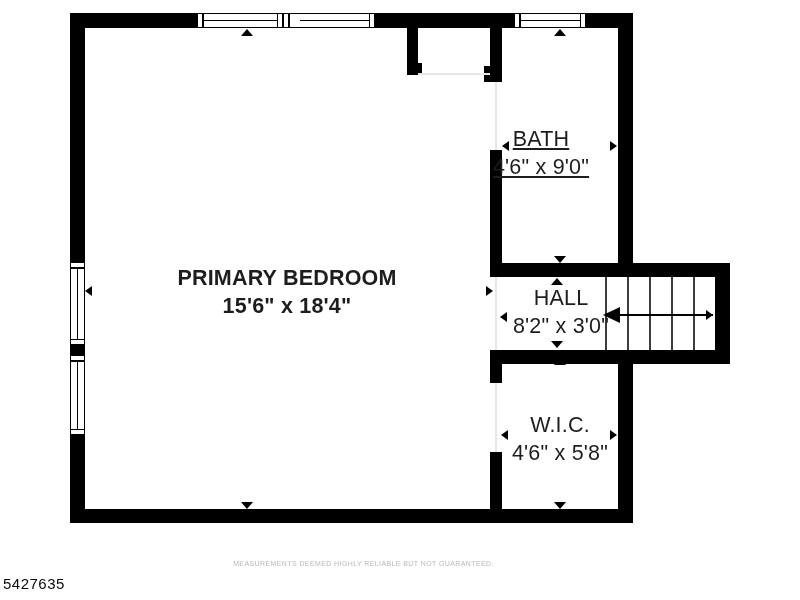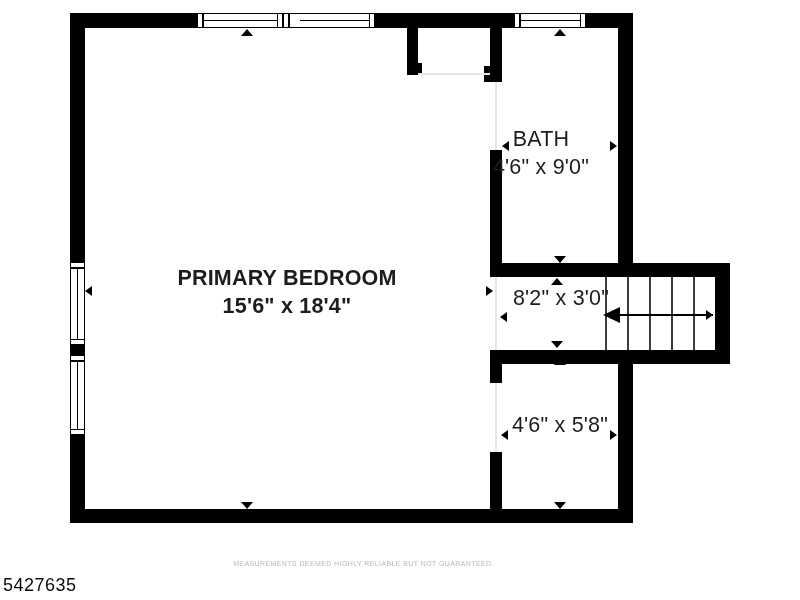--- a/index.html
+++ b/index.html
@@ -15,21 +15,21 @@
   .winv .mid{position:absolute;top:5px;bottom:5px;left:50%;width:1.5px;margin-left:-1px;background:#000;}
   .faint{position:absolute;background:#e6e6e6;}
   .tread{position:absolute;top:277px;width:2px;height:73px;background:#3c3c3c;}
   .tri{position:absolute;width:0;height:0;}
   .tri.up{border-left:6px solid transparent;border-right:6px solid transparent;border-bottom:7px solid #000;}
   .tri.down{border-left:6px solid transparent;border-right:6px solid transparent;border-top:7px solid #000;}
   .tri.left{border-top:5px solid transparent;border-bottom:5px solid transparent;border-right:7px solid #000;}
   .tri.right{border-top:5px solid transparent;border-bottom:5px solid transparent;border-left:7px solid #000;}
   .room-label{position:absolute;text-align:center;color:#1d1d1d;font-size:21.5px;line-height:28px;letter-spacing:0.2px;}
   .stair-line{position:absolute;height:2px;background:#000;}
-  .mls{position:absolute;left:3px;top:575px;font-size:18px;color:#0a0a0a;letter-spacing:0.5px;}
+  .mls{position:absolute;left:3px;top:575px;font-size:15px;color:#0a0a0a;letter-spacing:0.5px;}
   .disclaimer{position:absolute;left:0;top:560px;width:727px;text-align:center;font-size:7px;
               color:#b3bac1;letter-spacing:0.4px;}
 </style>
 </head>
 <body>
 
 <div class="canvas">
 
   <div class="wall" style="left:70px;top:13px;width:127px;height:15px;"></div>
   <div class="wall" style="left:375px;top:13px;width:139px;height:15px;"></div>
@@ -113,27 +113,29 @@
 
   <div class="tri up" style="left:554px;top:358px;"></div>
   <div class="tri down" style="left:554px;top:502px;"></div>
   <div class="tri left" style="left:501px;top:430px;"></div>
   <div class="tri right" style="left:610px;top:430px;"></div>
 
   <div class="room-label" style="left:107px;top:264px;width:360px;font-weight:bold;">
     <div>PRIMARY BEDROOM</div>
     <div>15'6" x 18'4"</div>
   </div>
-  <div class="room-label" style="left:465px;top:125px;width:152px;">
+  <div class="room-label" style="left:465px;top:125px;width:152px;text-decoration:underline;">
     <div>BATH</div>
     <div>4'6" x 9'0"</div>
   </div>
   <div class="room-label" style="left:485px;top:284px;width:152px;">
+    <div>HALL</div>
     <div>8'2" x 3'0"</div>
   </div>
   <div class="room-label" style="left:484px;top:411px;width:152px;">
+    <div>W.I.C.</div>
     <div>4'6" x 5'8"</div>
   </div>
 
   <div class="disclaimer">MEASUREMENTS DEEMED HIGHLY RELIABLE BUT NOT GUARANTEED.</div>
   <div class="mls">5427635</div>
 
 </div>
 
 </body></html>

